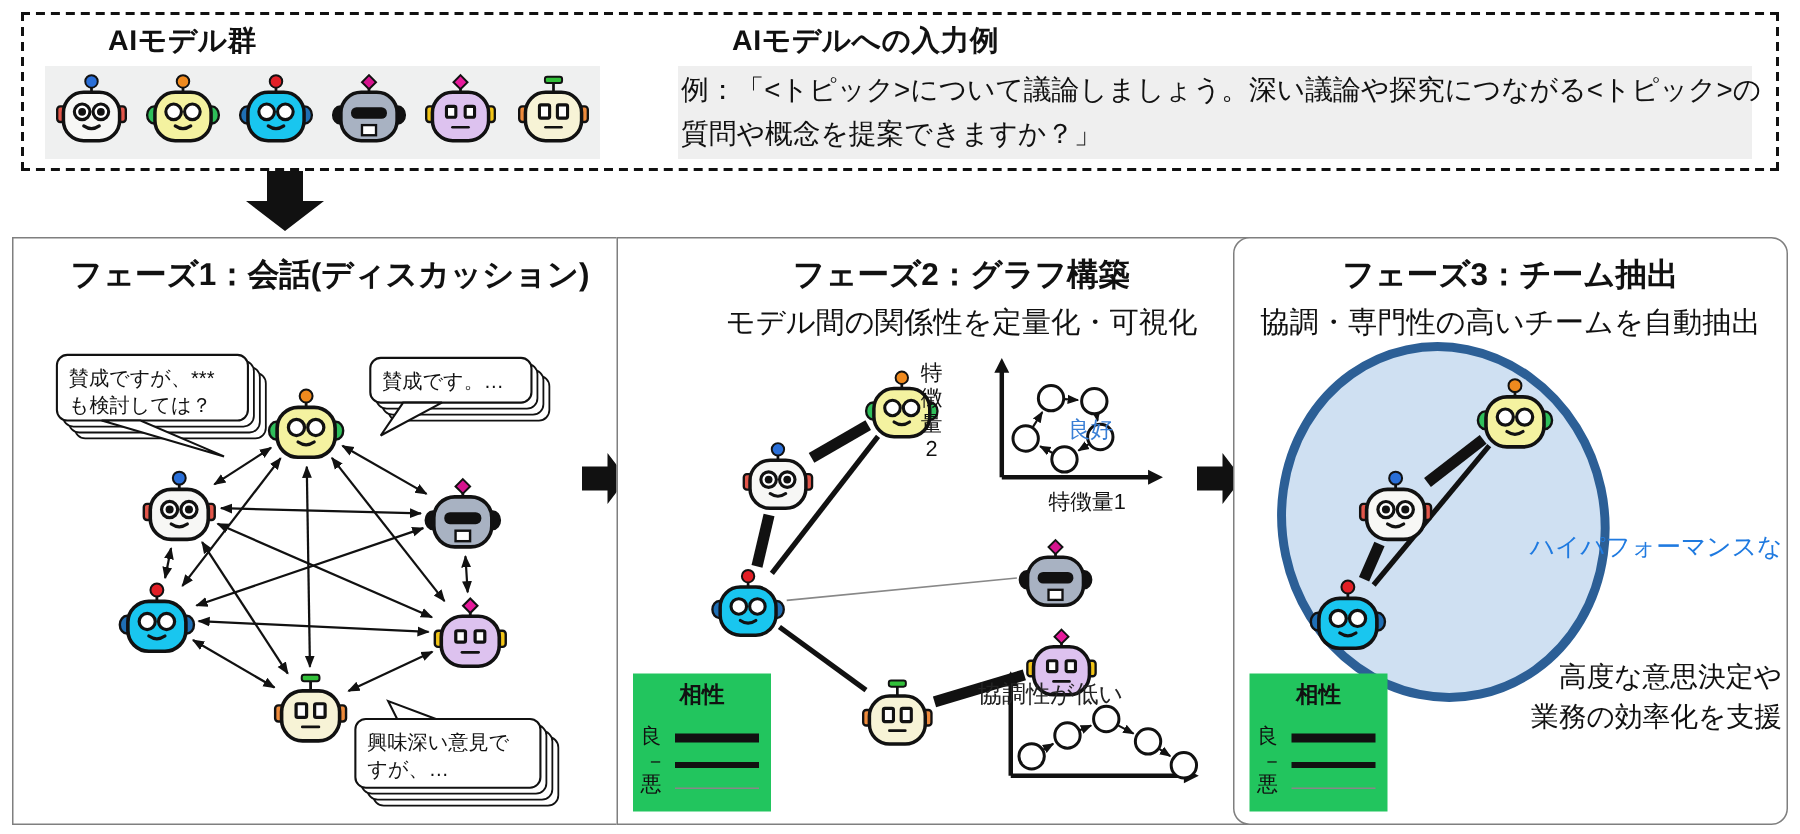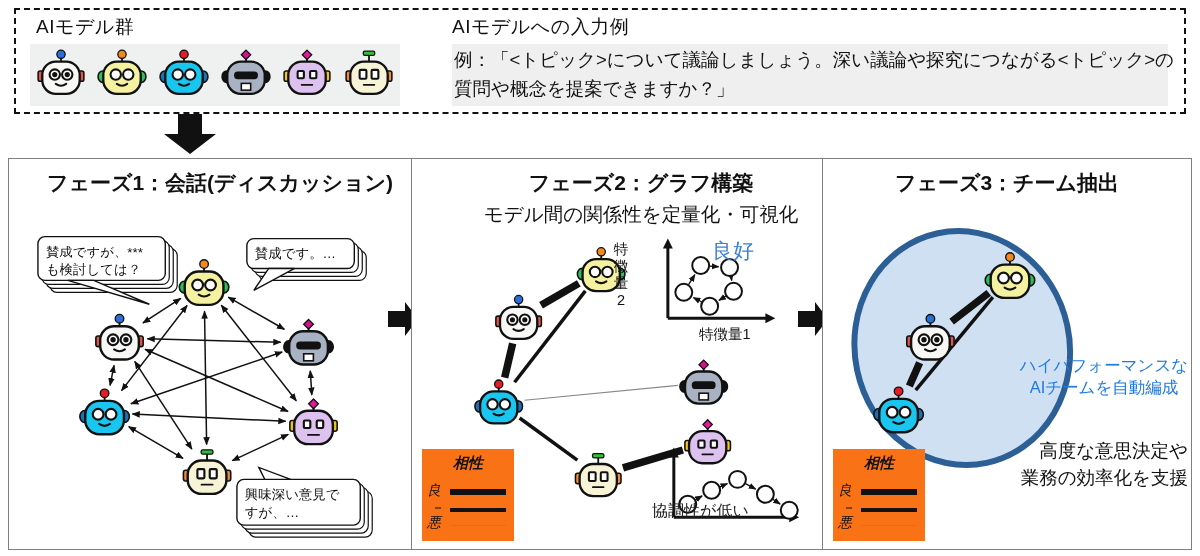--- a/index.html
+++ b/index.html
@@ -7,70 +7,70 @@
     width:1200px;height:556px;position:relative;overflow:hidden;
     font-family:"Liberation Sans","DejaVu Sans",sans-serif;
     color:#111;
   }
   .abs{position:absolute;}
   
   #header-box{
     left:14px;top:8px;width:1172px;height:106px;
     border:2.5px dashed #111;box-sizing:border-box;
   }
-  .hdr-title{font-size:19px;font-weight:400;color:#111;letter-spacing:.5px;}
+  .hdr-title{font-size:19px;font-weight:700;color:#111;letter-spacing:.5px;margin-left:36px;}
   #hdr-left-title{left:36px;top:14px;}
   #hdr-right-title{left:452px;top:14px;}
   #robot-strip{
     left:30px;top:44px;width:370px;height:62px;background:#eff0f0;
     display:flex;align-items:center;justify-content:space-around;
   }
   #prompt-box{
     left:452px;top:44px;width:716px;height:62px;background:#efefef;
     padding:1px 4px 16px 2px;box-sizing:border-box;
   }
   #prompt-box .line{font-size:18.5px;line-height:29px;white-space:nowrap;}
   
   #down-arrow{left:158px;top:114px;width:64px;height:40px;}
   
   .panel{border:1.5px solid #7f7f7f;box-sizing:border-box;background:#fff;top:158px;height:392px;}
   #panel1{left:8px;width:424px;}
   #panel2{left:411px;width:460px;}
-  #panel3{left:822px;width:370px;}
+  #panel3{left:822px;width:370px;border-radius:11px;}
   .panel-title{
     position:absolute;left:0;right:0;top:10px;text-align:center;
     font-size:21px;font-weight:700;letter-spacing:0px;
   }
   .panel-sub{
     position:absolute;left:0;right:0;top:42px;text-align:center;
     font-size:19.5px;font-weight:400;
   }
   .svg-layer{position:absolute;left:0;top:0;width:100%;height:100%;overflow:visible;}
   
   #arrow-1-2{left:388px;top:300px;width:30px;height:38px;}
   #arrow-2-3{left:798px;top:300px;width:30px;height:38px;}
   
   .legend{
-    position:absolute;background:#f97316;width:92px;height:92px;font-style:italic;
+    position:absolute;background:#22c55e;width:92px;height:92px;
   }
   .legend .lg-title{
     position:absolute;left:0;right:0;top:5px;text-align:center;
     font-size:15px;font-weight:700;
   }
   .legend .lg-good{position:absolute;left:5px;top:33px;font-size:14px;}
   .legend .lg-mid{position:absolute;left:8px;top:50px;font-size:14px;}
   .legend .lg-bad{position:absolute;left:5px;top:65px;font-size:14px;}
   .legend .bar{position:absolute;left:28px;background:#111;}
   .legend .b1{top:40px;width:56px;height:6px;}
   .legend .b2{top:59px;width:56px;height:3.5px;}
   .legend .b3{top:76px;width:56px;height:1.2px;background:#888;}
   
   .mini-ax-label{position:absolute;font-size:14.5px;}
-  .good-label{position:absolute;font-size:21px;color:#3a7fd5;}
-  .low-label{position:absolute;font-size:16px;color:#222;margin-top:48px;}
+  .good-label{position:absolute;font-size:15px;color:#3a7fd5;margin-top:40px;}
+  .low-label{position:absolute;font-size:16px;color:#222;}
   #p3-highlight{
     position:absolute;left:195px;top:195px;width:172px;text-align:center;
     font-size:16.5px;font-weight:400;color:#1f7ae0;line-height:22px;
   }
   #p3-footer{
     position:absolute;left:160px;top:278px;width:205px;text-align:right;
     font-size:18.5px;line-height:27px;color:#111;
   }
 </style>
 </head>
@@ -424,20 +424,21 @@
     <div class="bar b3"></div>
   </div>
 </div>
 
 <svg class="abs" id="arrow-2-3" viewBox="0 0 30 38">
   <polygon points="0,11 17,11 17,2 30,19 17,36 17,27 0,27" fill="#111"></polygon>
 </svg>
 
 <div class="abs panel" id="panel3">
   <div class="panel-title">フェーズ3：チーム抽出</div>
+  <div class="panel-sub">協調・専門性の高いチームを自動抽出</div>
   <svg class="svg-layer" id="p3-svg" viewBox="0 0 370 392">
       <ellipse cx="140" cy="190" rx="108" ry="118" fill="#cfe0f2" stroke="#2c5f96" stroke-width="6" transform="rotate(-12 140 190)"></ellipse>
       <line x1="129.34120640873158" y1="163.46056503323302" x2="166.65879359126842" y2="134.53943496676698" stroke="#111" stroke-width="7.5"></line>
       <line x1="97.16012398548425" y1="204.72846715811406" x2="86.83987601451575" y2="228.27153284188594" stroke="#111" stroke-width="7.5"></line>
       <line x1="170.7604829241908" y1="138.77977504673433" x2="93.23951707580922" y2="232.22022495326567" stroke="#111" stroke-width="3.5"></line>
       <g transform="translate(161,91) scale(0.54)">
     <line x1="50" y1="16" x2="50" y2="32" stroke="#111" stroke-width="3.5"></line>
     <circle cx="50" cy="14" r="8" fill="#f08a1e" stroke="#111" stroke-width="2.5"></circle>
 
       <ellipse cx="13" cy="57" rx="9" ry="11" fill="#2fbf5a" stroke="#111" stroke-width="3"></ellipse>
@@ -473,21 +474,20 @@
 
       <circle cx="38" cy="53" r="10" fill="#fff" stroke="#111" stroke-width="4"></circle>
       <circle cx="62" cy="53" r="10" fill="#fff" stroke="#111" stroke-width="4"></circle>
 
       <path d="M40 71 q10 7 20 0" fill="none" stroke="#111" stroke-width="4" stroke-linecap="round"></path>
   </g>
     </svg>
 
   <div id="p3-highlight">
     <span>ハイパフォーマンスな</span><br>
-    <span>AIチームを自動編成</span>
   </div>
 
   <div id="p3-footer">
     <span>高度な意思決定や</span><br>
     <span>業務の効率化を支援</span>
   </div>
 
   <div class="legend" style="left:10px;top:290px;">
     <div class="lg-title">相性</div>
     <div class="lg-good">良</div>

